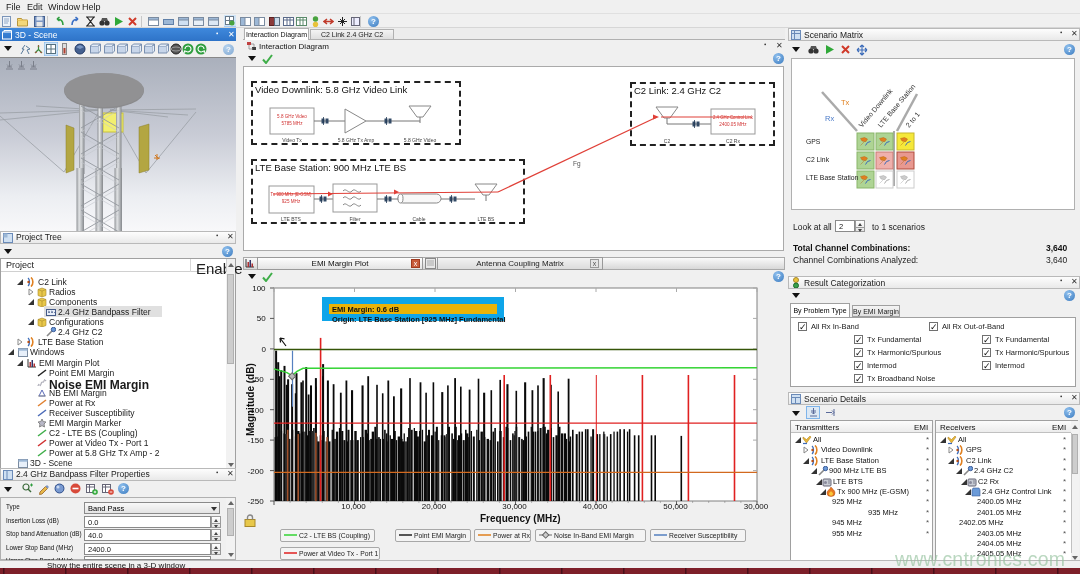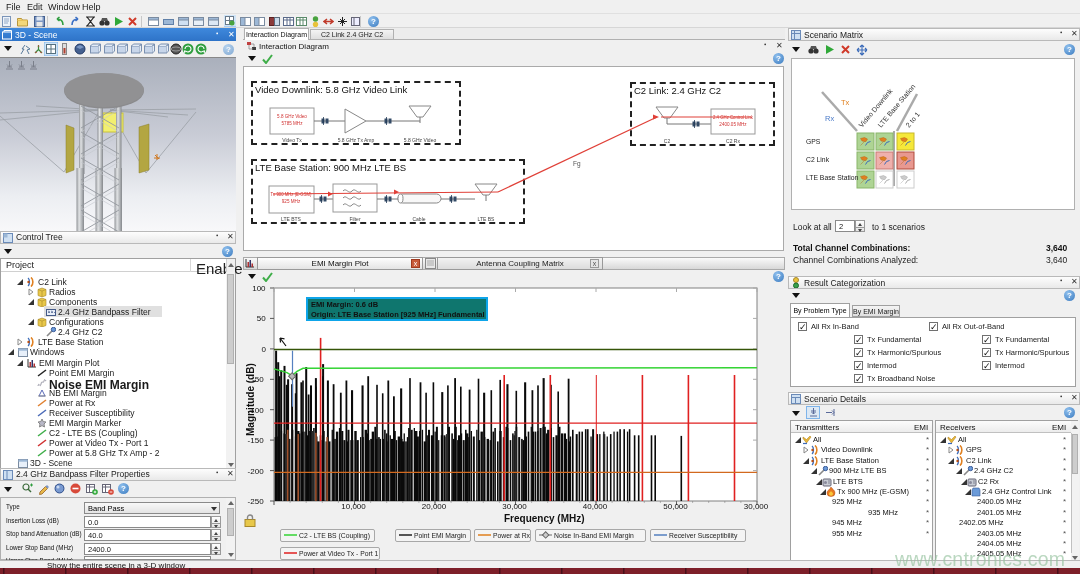--- a/index.html
+++ b/index.html
@@ -239,21 +239,21 @@
       <ellipse cx="104" cy="33" rx="40" ry="17" fill="#919193"></ellipse>
       <path d="M66 68l8 3v42l-8 3z" fill="#b3a642" stroke="#8a7f2a" stroke-width="0.5"></path>
       <path d="M139 70l10-3v46l-10 3z" fill="#b3a642" stroke="#8a7f2a" stroke-width="0.5"></path>
       <path d="M155 98l4 4M157 97l0 6M154 101h6" stroke="#d07820" stroke-width="1"></path>
     </svg>
 <div class="ptitle" style="left:0;top:231px;width:236px;height:13px;"></div>
 <svg class="abs" style="left:3px;top:233px;" width="10" height="10" viewBox="0 0 10 10">
       <rect x="0.5" y="0.5" width="9" height="9" fill="#cfe0f2" stroke="#6a8ab8"></rect>
       <rect x="0.5" y="0.5" width="4" height="4" fill="#9db8d6"></rect>
     </svg>
-<div class="txt" style="left:16px;top:232px;font-size:8.5px;color:#1a1a1a;font-weight:normal;">Control Tree</div>
+<div class="txt" style="left:16px;top:232px;font-size:8.5px;color:#1a1a1a;font-weight:normal;">Project Tree</div>
 <div class="txt" style="left:216px;top:231px;font-size:7px;color:#333;font-weight:normal;">🞄</div>
 <div class="txt" style="left:227px;top:232px;font-size:8px;color:#333;font-weight:normal;">✕</div>
 <span class="tri" style="position:absolute;left:4px;top:249px;"></span>
 <div class="help" style="left:222px;top:246px;">?</div>
 <div class="abs" style="left:0;top:258px;width:236px;height:211px;background:#fff;border:1px solid #a0a0a0;"></div>
 <div class="abs" style="left:1px;top:259px;width:225px;height:13px;background:#fff;border-bottom:1px solid #d0d0d0;"></div>
 <div class="txt" style="left:6px;top:260px;font-size:9px;color:#222;font-weight:normal;">Project</div>
 <div class="txt" style="left:196px;top:260px;font-size:15px;color:#222;font-weight:normal;">Enabled</div>
 <div class="abs" style="left:190px;top:259px;width:1px;height:13px;background:#d8d8d8;"></div>
 <div class="abs" style="left:226px;top:259px;width:9px;height:13px;background:#f0f0f0;border-left:1px solid #d0d0d0;">
@@ -871,38 +871,38 @@
       <rect x="41.1" y="144.8" width="1.6" height="68.2" fill="#a0522d"></rect>
       <rect x="52.3" y="149.1" width="1.6" height="63.9" fill="#a0522d"></rect>
       <rect x="17.9" y="62.7" width="1.2" height="56.0" fill="#5580c0"></rect>
       <line x1="0" y1="61.5" x2="483" y2="61.5" stroke="#355508" stroke-width="1.6"></line>
       <line x1="0" y1="135.1" x2="483" y2="135.1" stroke="#e02020" stroke-width="1.2"></line>
       <line x1="0" y1="184.4" x2="483" y2="184.4" stroke="#d2691e" stroke-width="1.2"></line>
       <path d="M0 80.9L13 84.6L18 87.6L23 83.4L29 80.3L483 79.7" stroke="#35d435" stroke-width="1.5" fill="none"></path>
       <rect x="15.6" y="85.7" width="5" height="5" fill="#b8b8b8" stroke="#666" transform="rotate(45 18.1 88.2)"></rect>
       <path d="M6 50l6 8M6 50l0.5 4.5M6 50l4.5 0.8" stroke="#111" stroke-width="1.2" fill="none"></path>
     </svg>
-<div class="abs" style="left:306px;top:297px;width:182px;height:24px;background:#0f766e;border:2px solid #0ea5e9;">
+<div class="abs" style="left:322px;top:297px;width:182px;height:24px;background:#eab308;border:7px solid #0ea5e9;">
       <div style="font-size:7.5px;font-weight:bold;color:#111;line-height:10px;padding:1px 3px;white-space:nowrap;">EMI Margin: 0.6 dB<br>Origin: LTE Base Station [925 MHz] Fundamental</div>
     </div>
 <div class="txt" style="left:252.2px;top:284.0px;font-size:8px;color:#111;font-weight:normal;">100</div>
 <div class="txt" style="left:256.8px;top:314.42857142857144px;font-size:8px;color:#111;font-weight:normal;">50</div>
 <div class="txt" style="left:261.4px;top:344.85714285714283px;font-size:8px;color:#111;font-weight:normal;">0</div>
 <div class="txt" style="left:252.2px;top:375.2857142857143px;font-size:8px;color:#111;font-weight:normal;">-50</div>
 <div class="txt" style="left:247.6px;top:405.7142857142857px;font-size:8px;color:#111;font-weight:normal;">-100</div>
 <div class="txt" style="left:247.6px;top:436.1428571428571px;font-size:8px;color:#111;font-weight:normal;">-150</div>
 <div class="txt" style="left:247.6px;top:466.57142857142856px;font-size:8px;color:#111;font-weight:normal;">-200</div>
 <div class="txt" style="left:247.6px;top:497.0px;font-size:8px;color:#111;font-weight:normal;">-250</div>
 <div class="txt" style="left:341.3px;top:502px;font-size:8px;color:#111;font-weight:normal;">10,000</div>
 <div class="txt" style="left:421.8px;top:502px;font-size:8px;color:#111;font-weight:normal;">20,000</div>
 <div class="txt" style="left:502.3px;top:502px;font-size:8px;color:#111;font-weight:normal;">30,000</div>
 <div class="txt" style="left:582.8px;top:502px;font-size:8px;color:#111;font-weight:normal;">40,000</div>
 <div class="txt" style="left:663.3px;top:502px;font-size:8px;color:#111;font-weight:normal;">50,000</div>
 <div class="txt" style="left:743.8px;top:502px;font-size:8px;color:#111;font-weight:normal;">30,000</div>
-<div class="txt" style="left:504px;top:513px;font-size:10px;color:#111;font-weight:bold;">Frequency (MHz)</div>
+<div class="txt" style="left:480px;top:513px;font-size:10px;color:#111;font-weight:bold;">Frequency (MHz)</div>
 <div class="txt" style="left:245px;top:436px;font-size:10px;font-weight:bold;color:#111;transform:rotate(-90deg);transform-origin:0 0;">Magnitude (dB)</div>
 <svg class="abs" style="left:244px;top:514px;" width="12" height="13" viewBox="0 0 12 13">
       <rect x="1" y="5.5" width="10" height="7" fill="#e8c84a" stroke="#a8882a"></rect>
       <path d="M3.5 5.5V3.5a2.5 2.5 0 0 1 5 0v2" stroke="#888" stroke-width="1.4" fill="none"></path>
     </svg>
 <div class="leg" style="left:280px;top:529px;width:95px;"><span style="padding-left:3px;padding-right:2px;"><svg width="13" height="8" style="vertical-align:-1px;">
           <line x1="0" y1="4" x2="13" y2="4" stroke="#35d435" stroke-width="1.7"></line>
         </svg></span>C2 - LTE BS (Coupling)</div>
 <div class="leg" style="left:395px;top:529px;width:76px;"><span style="padding-left:3px;padding-right:2px;"><svg width="13" height="8" style="vertical-align:-1px;">
           <line x1="0" y1="4" x2="13" y2="4" stroke="#222" stroke-width="1.7"></line>

